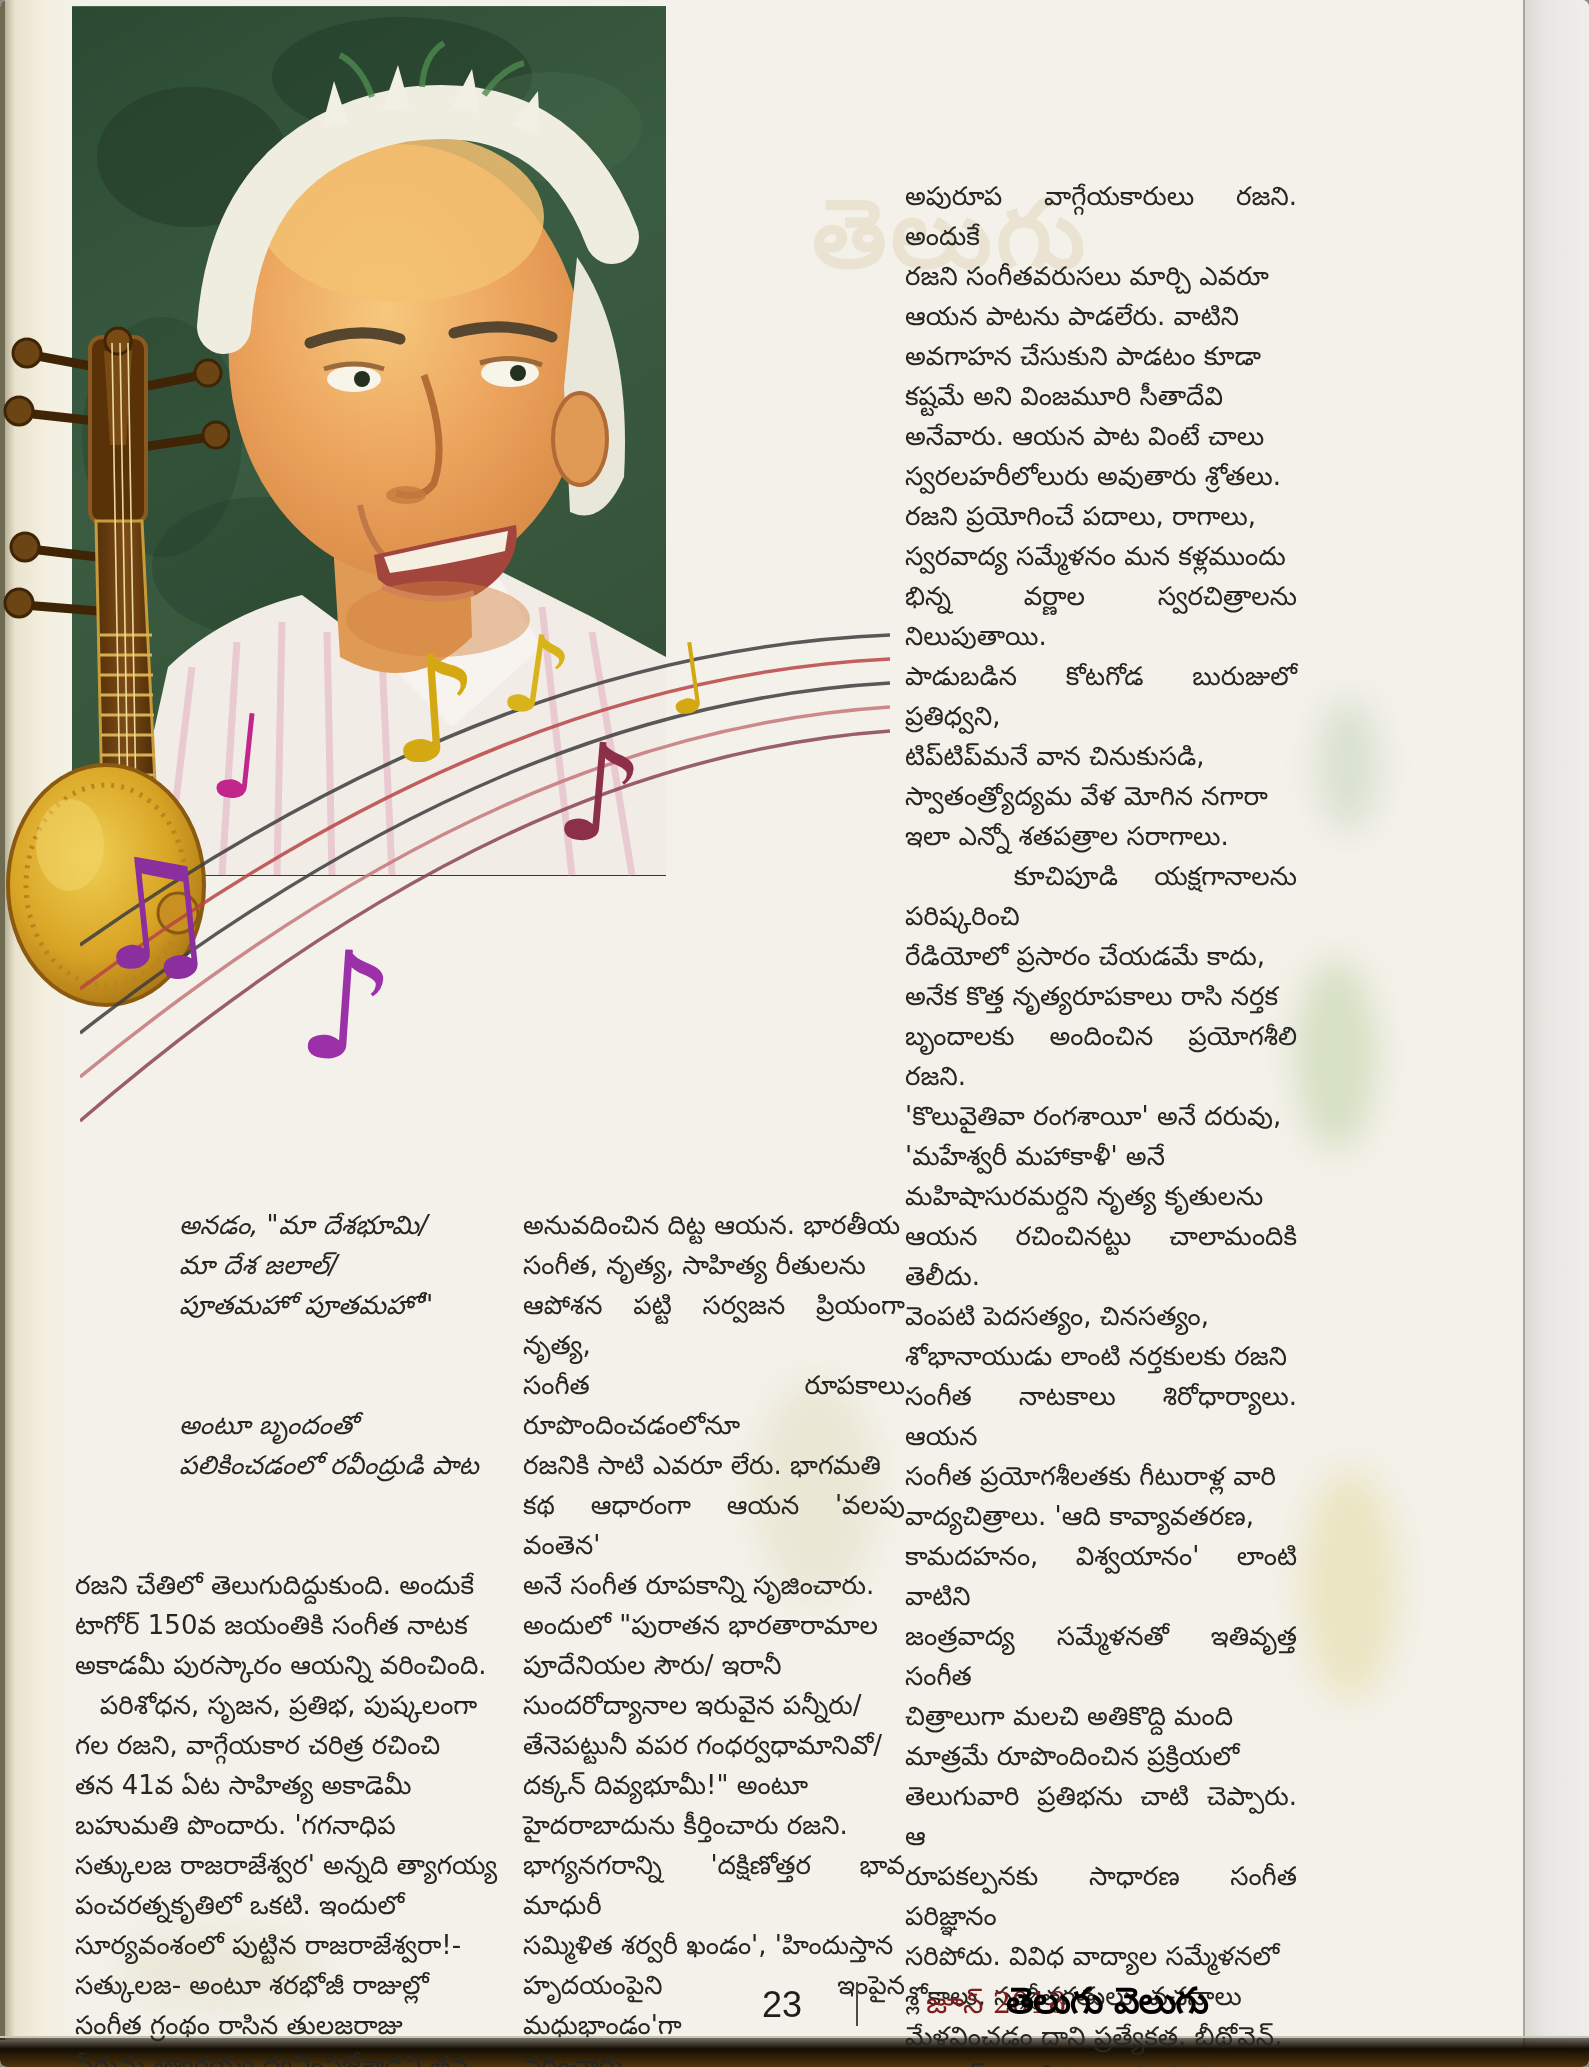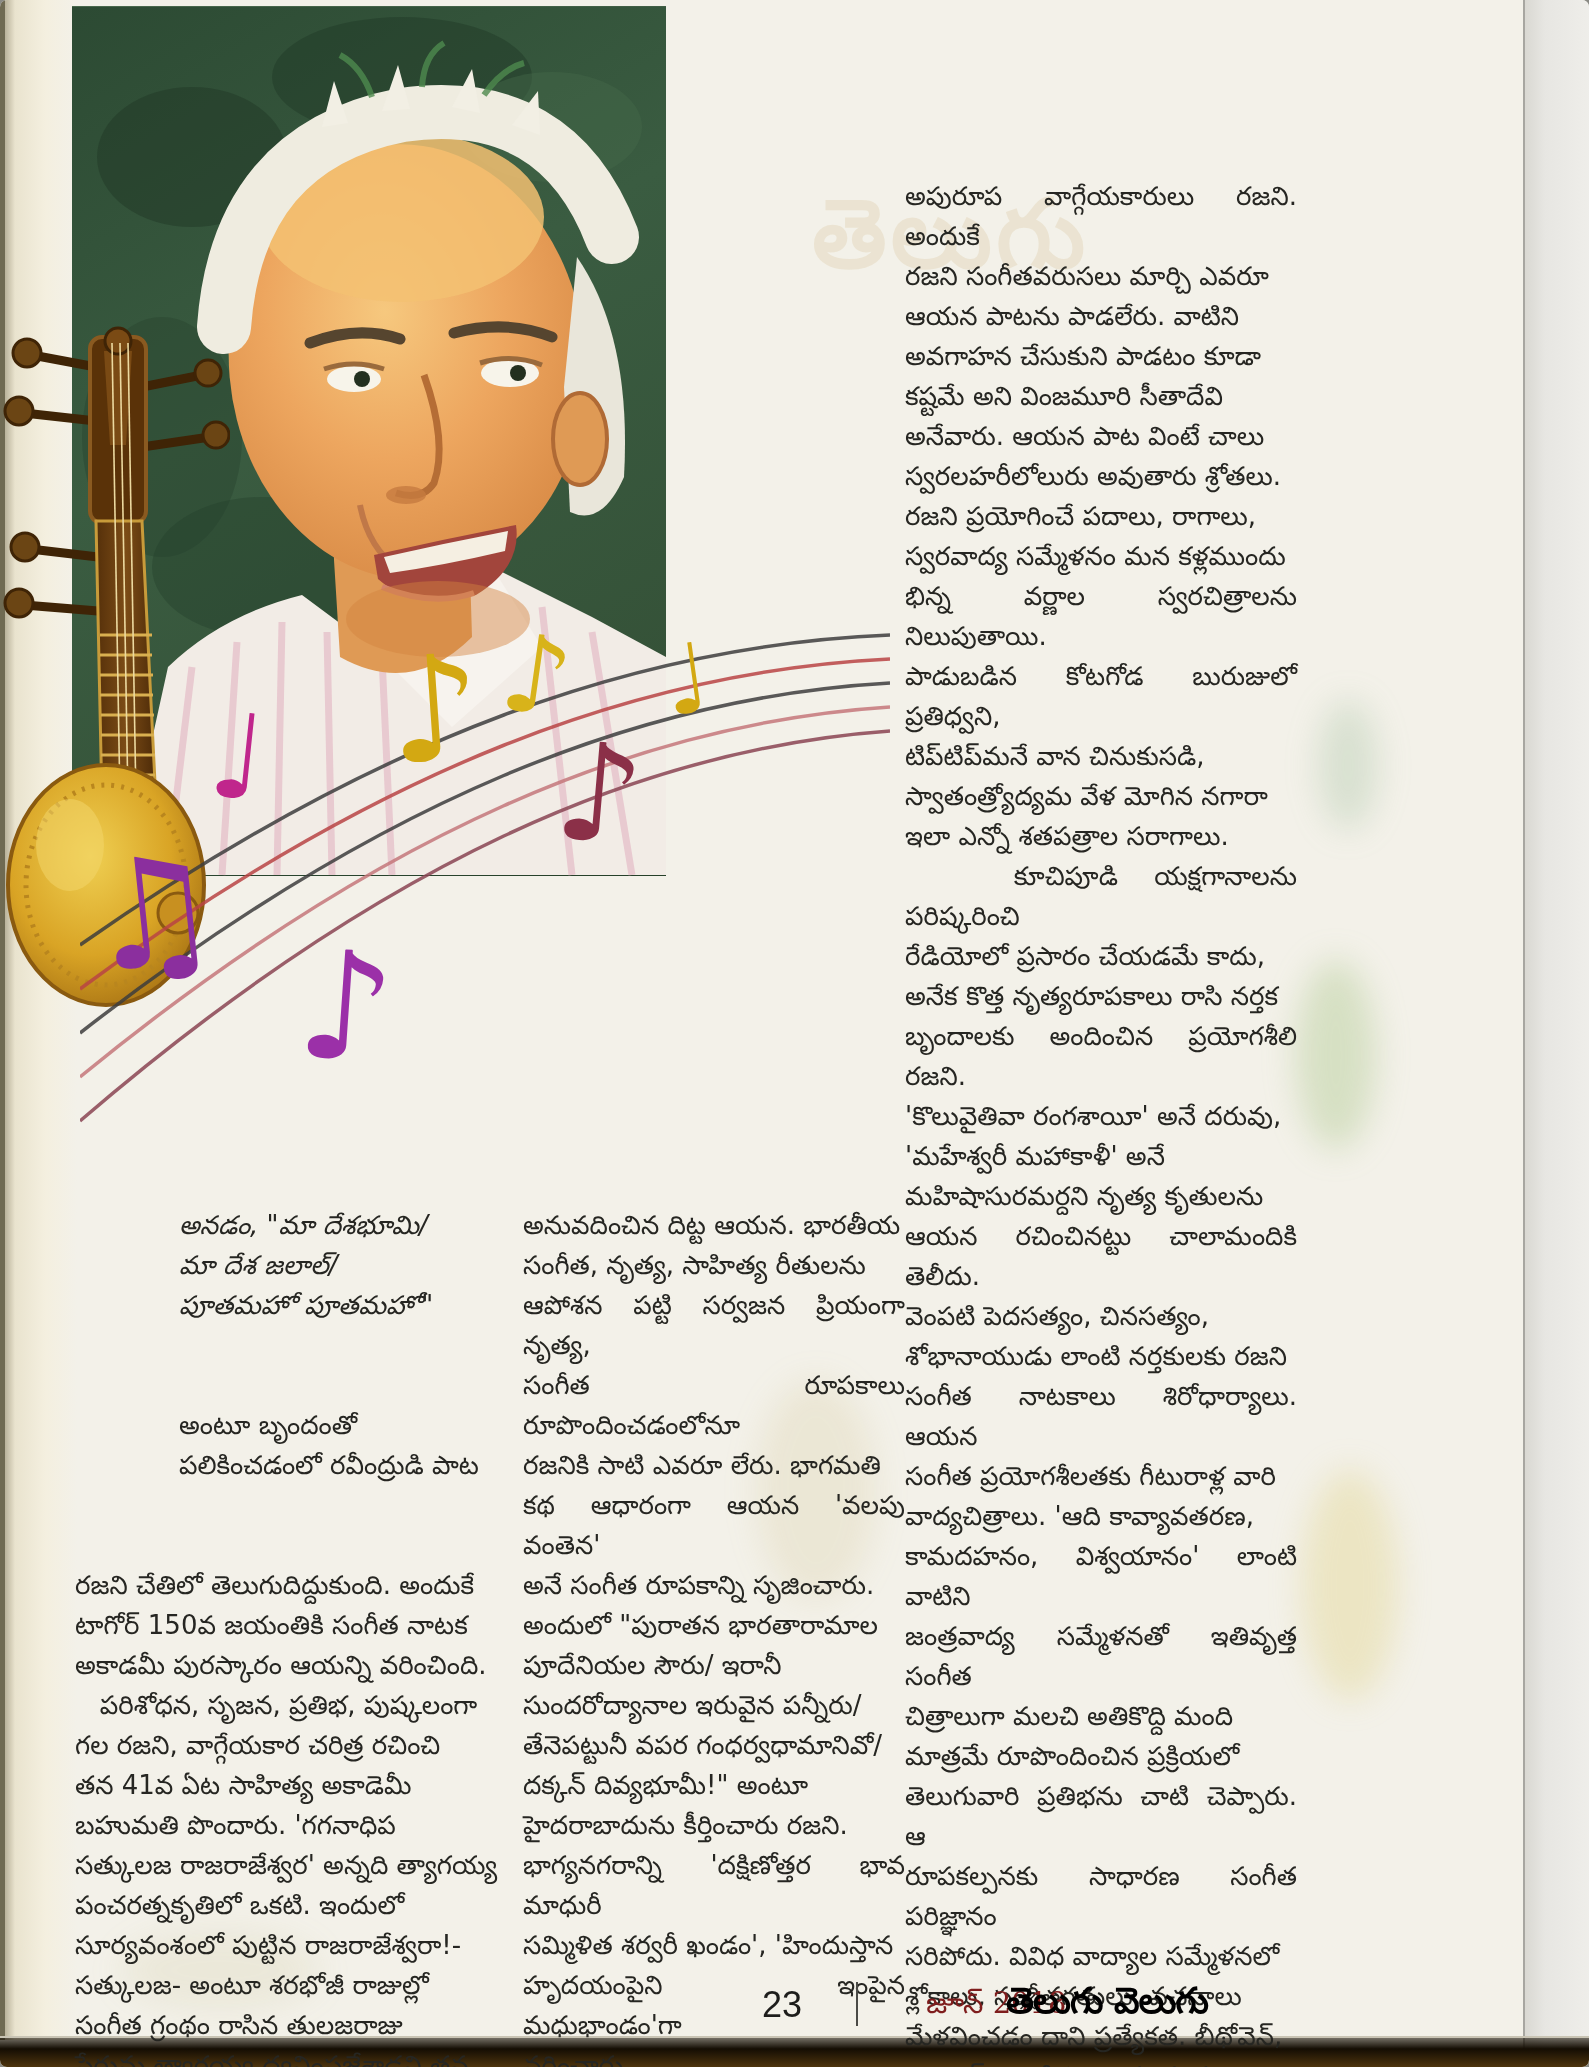--- a/index.html
+++ b/index.html
@@ -41,21 +41,21 @@
   .s4{left:756px;top:1380px;width:120px;height:220px;background:rgba(190,170,95,.14);}
   .s5{left:120px;top:1930px;width:200px;height:80px;background:rgba(180,170,110,.12);}
   
   .col{position:absolute;z-index:6;font-size:26px;line-height:40px;white-space:pre-wrap;
         text-align:justify;}
   .col-left{left:75px;top:1125px;width:432px;}
   .col-mid{left:523px;top:1125px;width:382px;}
   .col-right{left:905px;top:96px;width:392px;}
   .block{display:block;}
   .poem{display:block;padding-left:104px;font-style:italic;}
-  .lead{display:block;padding-left:104px;}
+  .lead{display:block;padding-left:104px;font-style:italic;}
   
   .footer{position:absolute;left:0;top:1982px;width:1540px;height:50px;z-index:7;}
   .pagenum{position:absolute;left:762px;top:2px;font-family:Liberation Sans, sans-serif;
         font-size:36px;color:#1d1d1b;}
   .fdivider{position:absolute;left:856px;top:0;height:44px;border-left:2px solid #4a4a46;}
   .issue{position:absolute;left:882px;top:4px;font-size:29px;color:#7f1d1d;
         font-family:"DejaVu Serif","Liberation Serif",serif;margin-left:44px;}
   .flower{position:absolute;left:1016px;top:4px;font-size:28px;color:#22221e;}
   .maglogo{position:absolute;left:1006px;top:-2px;font-size:36px;font-weight:900;color:#000000;
         letter-spacing:-1px;}

